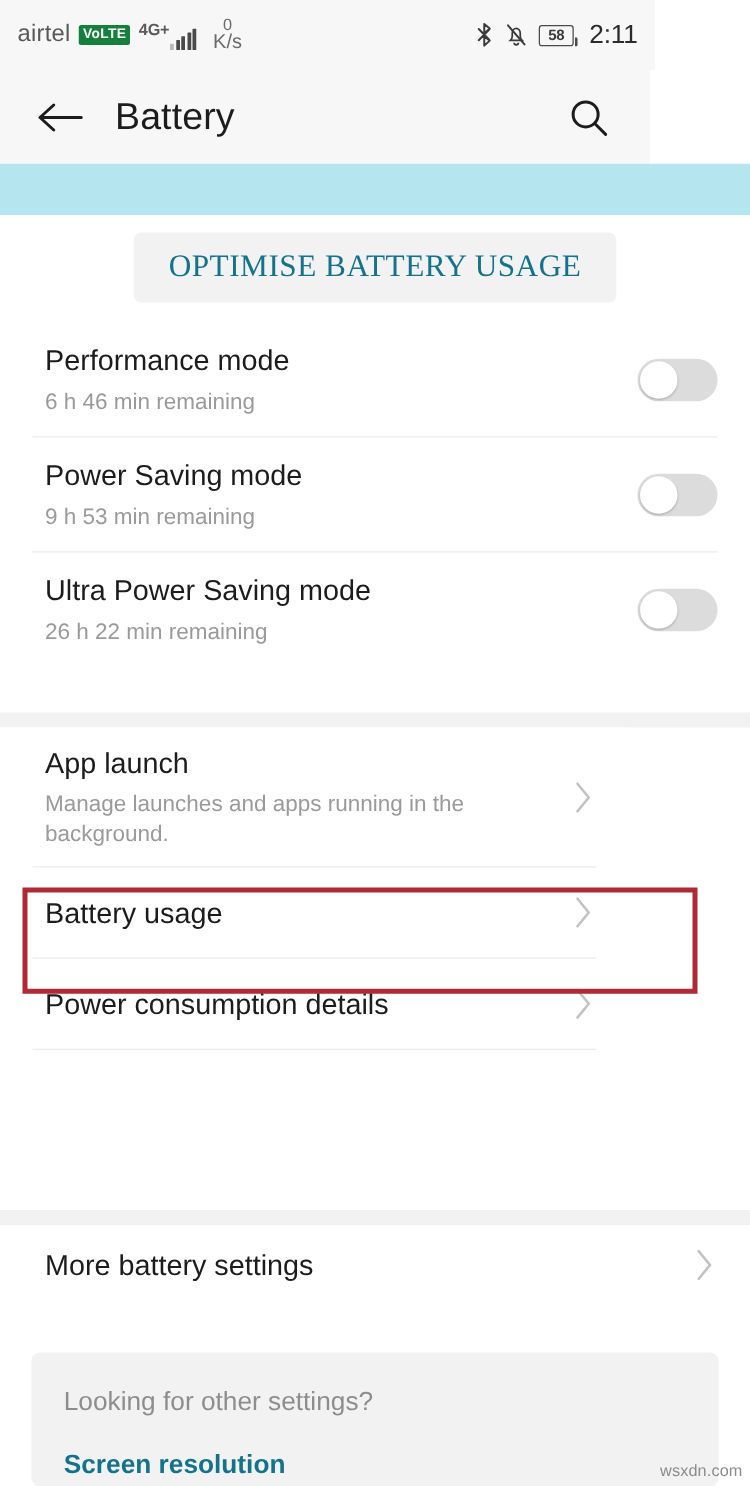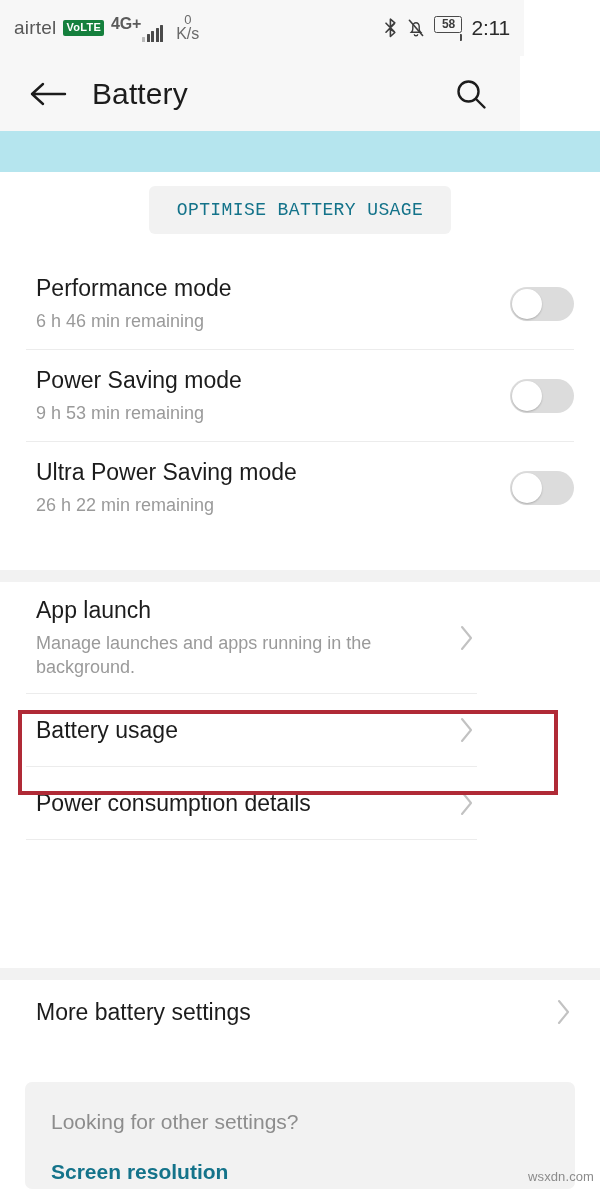--- a/index.html
+++ b/index.html
@@ -30,21 +30,21 @@
     font-size: 19px; color: #585858; letter-spacing: .2px;
   }
   .volte {
     background: #15803d; color: #ffffff;
     font-size: 11px; font-weight: bold;
     padding: 2px 3px 2px 3px; border-radius: 2px;
     letter-spacing: .3px; line-height: 1.05;
   }
   .netgrp { display: flex; align-items: flex-end; gap: 1px; }
   .nettype {
-    font-size: 16px; color: #5a5a5a; font-weight: bold;
+    font-size: 13px; color: #5a5a5a; font-weight: bold;
     margin-bottom: 9px; letter-spacing: -.2px;
   }
   .bars { display: flex; align-items: flex-end; gap: 1.5px; height: 18px; }
   .bars i { display: block; width: 3px; background: #4a4a4a; border-radius: .5px; }
   .bars i:nth-child(1) { height: 5px; background:#b9b9b9; }
   .bars i:nth-child(2) { height: 8px; }
   .bars i:nth-child(3) { height: 11px; }
   .bars i:nth-child(4) { height: 14px; }
   .bars i:nth-child(5) { height: 17px; }
   .speed {
@@ -53,21 +53,21 @@
   }
   .speed .num { display: block; font-size: 13px; }
   .speed .unit { display: block; font-size: 16px; }
 
   .sb-right {
     margin-left: auto;
     display: flex; align-items: center; gap: 9px;
   }
   .sb-right svg { display: block; }
   .battery {
-    display: flex; align-items: flex-end; gap: 1px; flex-direction: column;
+    display: flex; align-items: flex-end; gap: 1px;
   }
   .battery .body {
     border: 1.6px solid #4a4a4a; border-radius: 2.5px;
     height: 17px; min-width: 28px;
     display: flex; align-items: center; justify-content: center;
     padding: 0 2px;
   }
   .battery .lvl { font-size: 12px; color: #3c3c3c; font-weight: bold; letter-spacing: -.3px; }
   .battery .cap { width: 2.5px; height: 7px; background: #4a4a4a; border-radius: 0 1px 1px 0; }
   .clock { font-size: 21px; color: #2b2b2b; letter-spacing: -.2px; }
@@ -98,22 +98,22 @@
   }
 
   
   .optimise-wrap {
     position: absolute; top: 186px; left: 0;
     width: 600px; display: flex; justify-content: center;
   }
   .optimise-btn {
     background: #f2f2f2; border: none; border-radius: 6px;
     padding: 14px 28px;
-    font-family: Liberation Mono, monospace;
-    font-size: 18px; color: #14738a;
+    font-family: Liberation Serif, serif;
+    font-size: 25px; color: #14738a;
     letter-spacing: .4px;
   }
 
   
   .card { background: #ffffff; width: 600px; }
   .gap { background: #f2f2f2; width: 600px; height: 12px; }
 
   .row {
     position: relative;
     display: flex; align-items: center;

